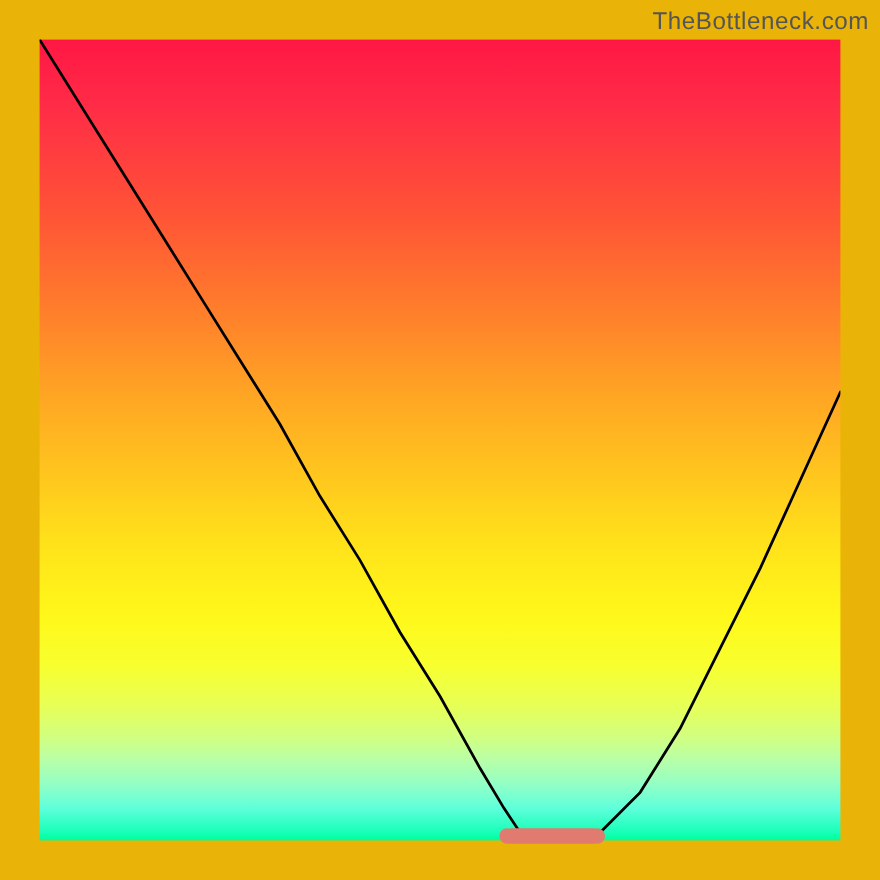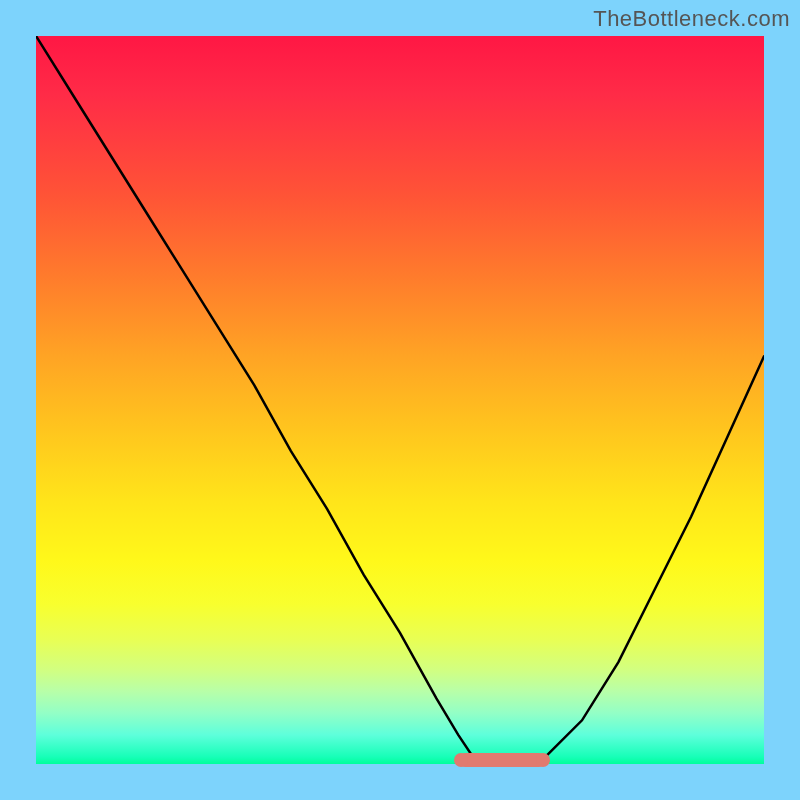--- a/index.html
+++ b/index.html
@@ -1,17 +1,17 @@
 <!DOCTYPE html>
 <html><head>
 <meta charset="utf-8">
 <style>
   * { margin: 0; padding: 0; box-sizing: border-box; }
   html, body { width: 800px; height: 800px; overflow: hidden; font-family: Arial, sans-serif; }
-  .container { position: relative; width: 800px; height: 800px; background: #7dd3fc; }
+  .container { position: relative; width: 800px; height: 800px; background: #eab308; }
   .watermark { position: absolute; top: 6px; right: 10px; color: #555; font-size: 22px; font-weight: 500; letter-spacing: 0.5px; }
   .plot { position: absolute; left: 36px; top: 36px; width: 728px; height: 728px; }
   .gradient-bg { position: absolute; inset: 0; background: linear-gradient(to bottom,
       #ff1744 0%,
       #ff2b47 8%,
       #ff5436 22%,
       #ff7b2c 33%,
       #ffa424 44%,
       #ffc51e 54%,
       #ffe51a 64%,

